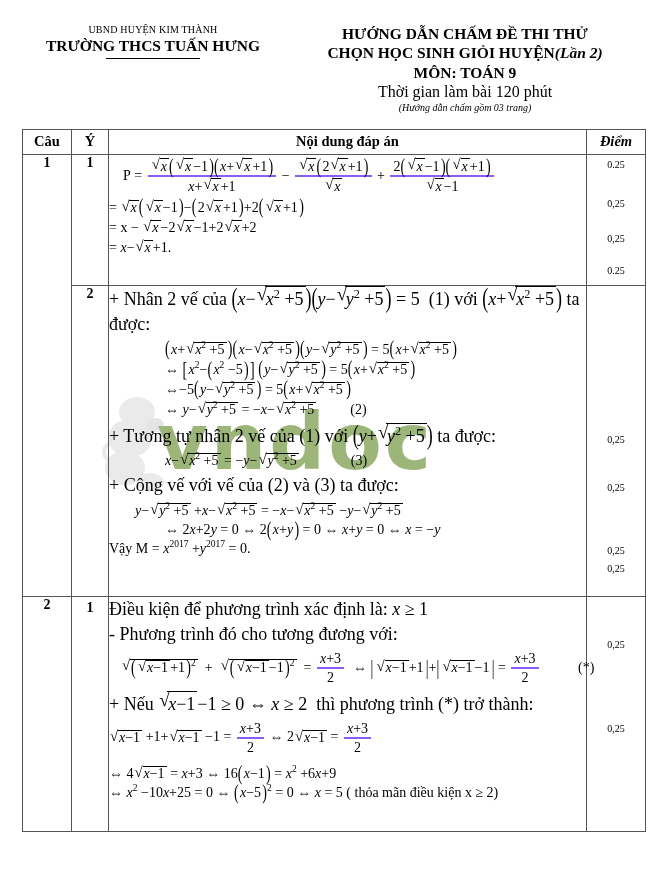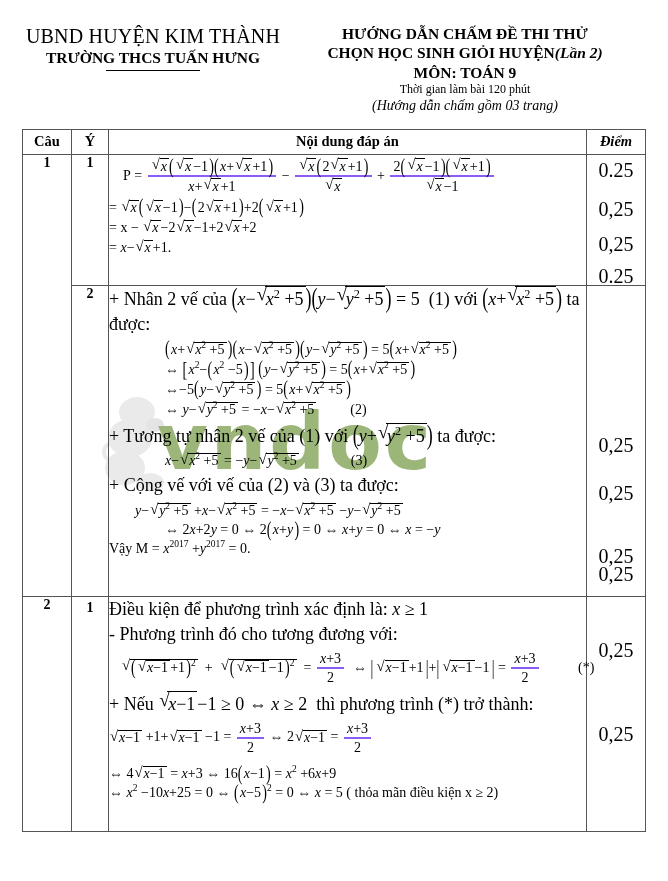--- a/index.html
+++ b/index.html
@@ -46,21 +46,21 @@
     display: flex;
     padding: 24px 22px 0 22px;
     align-items: flex-start;
   }
   .hdr-left {
     width: 262px;
     text-align: center;
     line-height: 1.22;
   }
   .hdr-left .line1 {
-    font-size: 20px;
+    font-size: 10px;
     letter-spacing: 0.2px;
     white-space: nowrap;
   }
   .hdr-left .line2 {
     font-size: 15.5px;
     font-weight: bold;
     white-space: nowrap;
     position: relative;
     display: inline-block;
     padding-bottom: 2px;
@@ -80,24 +80,24 @@
   }
   .hdr-right .big {
     font-size: 15.5px;
     font-weight: bold;
     white-space: nowrap;
   }
   .hdr-right .big .ital {
     font-style: italic;
   }
   .hdr-right .sub {
-    font-size: 12px;
+    font-size: 16px;
   }
   .hdr-right .sub-ital {
-    font-size: 14px;
+    font-size: 10px;
     font-style: italic;
   }
 
   
   #answer-table {
     position: relative;
     z-index: 2;
     margin: 14px 22px 0 22px;
     border-collapse: collapse;
     width: 624px;
@@ -136,21 +136,21 @@
     vertical-align: top;
   }
 
   
   .score-stack { position: relative; height: 100%; }
   .score-item {
     position: absolute;
     left: 0;
     right: 0;
     text-align: center;
-    font-size: 20px;
+    font-size: 10px;
   }
 
   
   .ml { 
     font-family: "Liberation Serif", serif;
     font-style: normal;
     white-space: nowrap;
     line-height: 1.0;
   }
   .txt { font-size: 18px; line-height: 1.42; }

